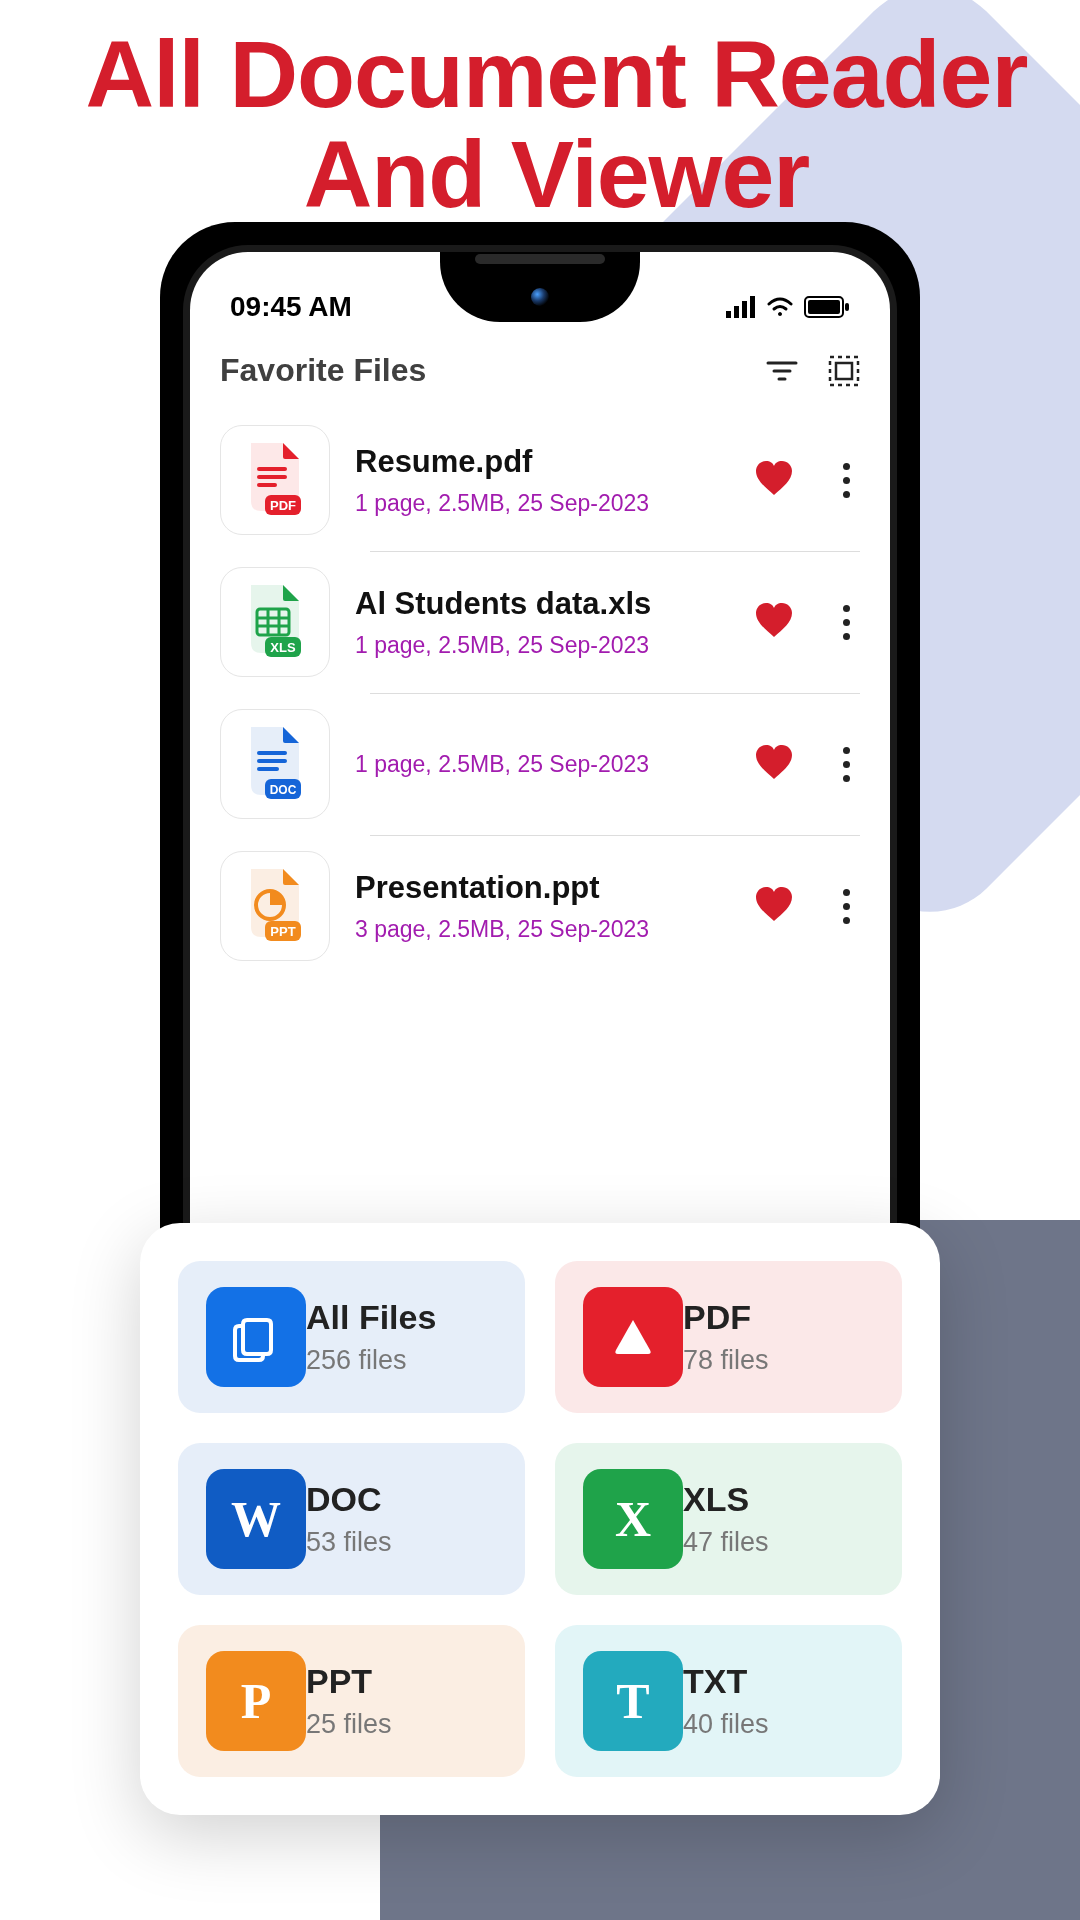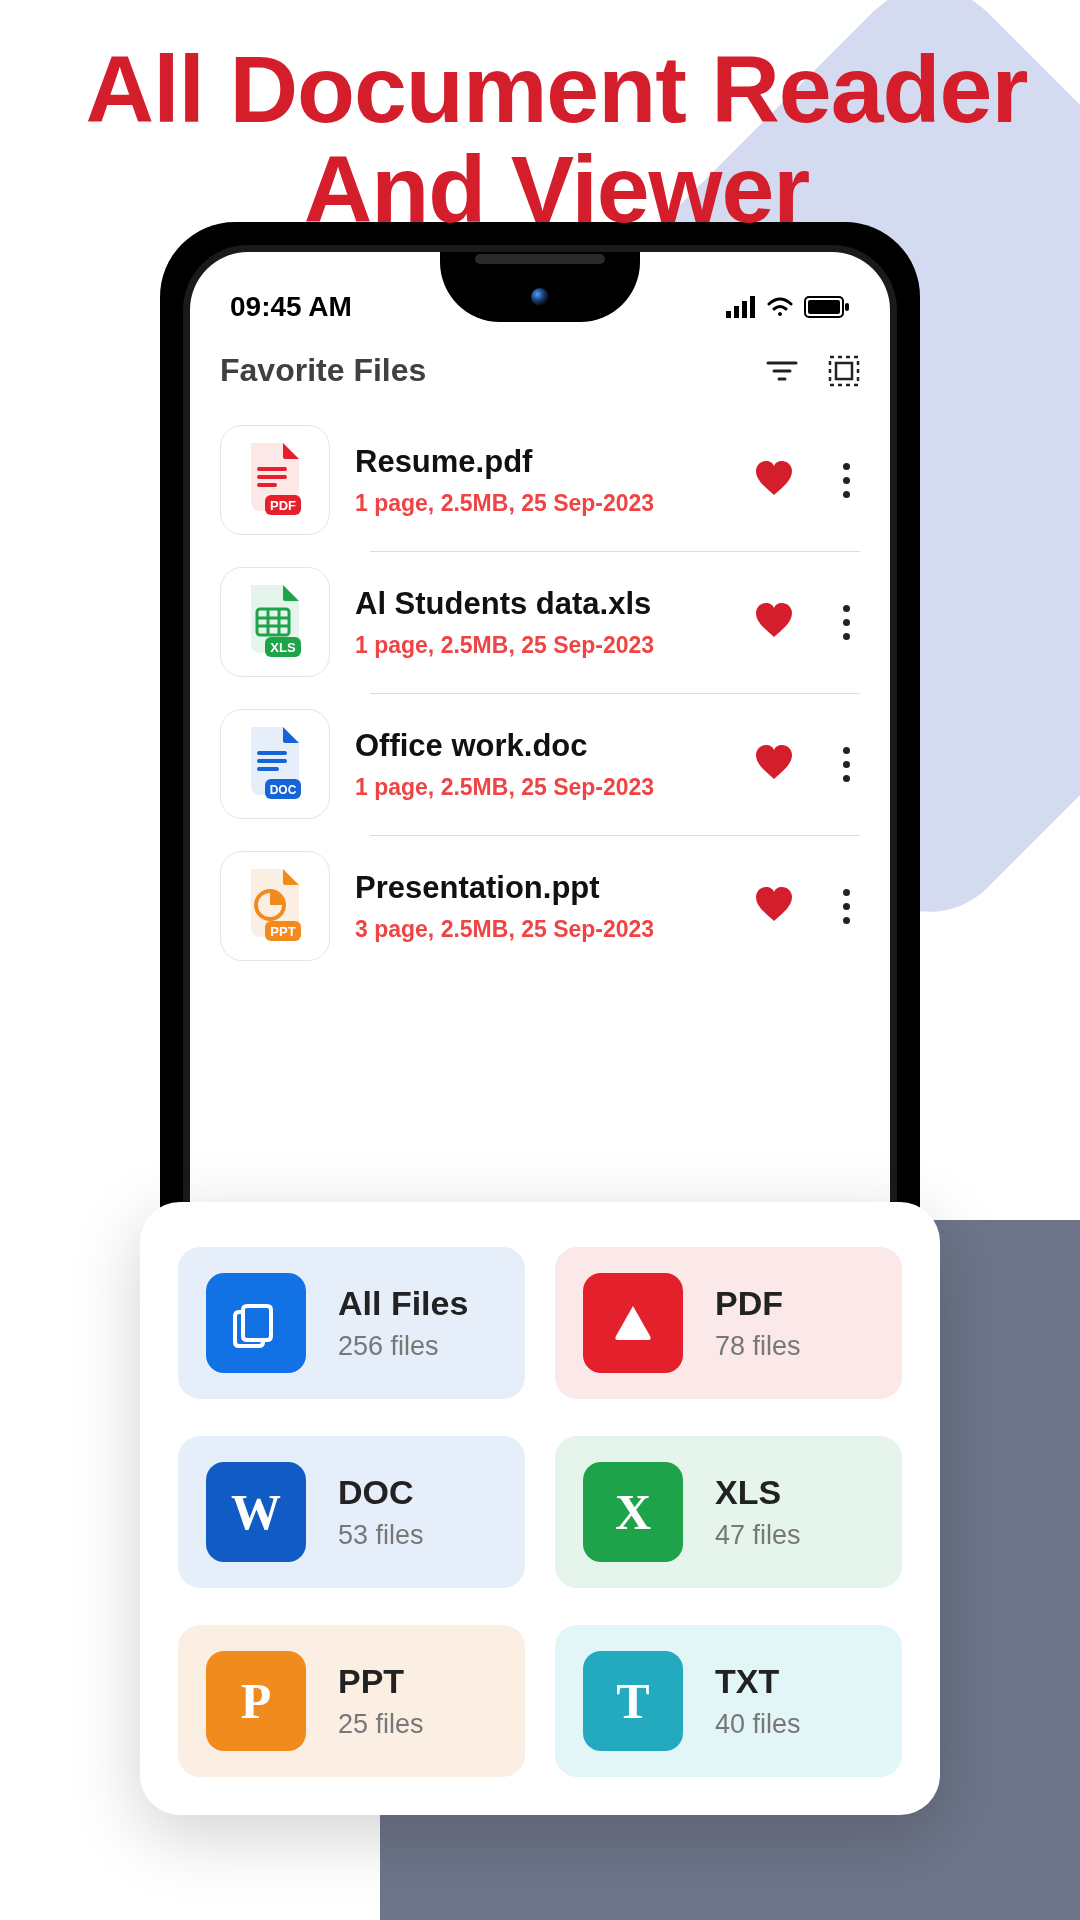--- a/index.html
+++ b/index.html
@@ -37,21 +37,21 @@
 
 
 .title {
   position: relative;
   z-index: 2;
   text-align: center;
   font-size: 95px;
   font-weight: 800;
   color: #d41e2c;
   line-height: 1.05;
-  padding-top: 40px;
+  padding-top: 25px;
   letter-spacing: -1px;
   margin-left: 33px;
 }
 
 
 .phone {
   position: absolute;
   top: 222px;
   left: 50%;
   transform: translateX(-50%);
@@ -190,22 +190,21 @@
   flex-direction: column;
   gap: 10px;
 }
 .file-name {
   font-size: 31px;
   font-weight: 600;
   color: #111;
 }
 .file-meta {
   font-size: 23px;
-  color: #ef4444;
-  font-weight: bold;
+  color: #a21caf;
 }
 .file-actions {
   display: flex;
   align-items: center;
   gap: 40px;
 }
 .heart-icon svg {
   width: 38px;
   height: 34px;
 }
@@ -236,22 +235,20 @@
   z-index: 10;
   display: grid;
   grid-template-columns: 1fr 1fr;
   gap: 30px;
 }
 .category-tile {
   border-radius: 22px;
   padding: 26px 28px;
   display: flex;
   align-items: center;
-  gap: 32px;
-  margin-top: 7px;
 }
 .tile-allfiles { background: #e6eef9; }
 .tile-pdf { background: #fbe8e8; }
 .tile-doc { background: #e6eef9; }
 .tile-xls { background: #e6f5ec; }
 .tile-ppt { background: #fbeee3; }
 .tile-txt { background: #e2f5f7; }
 
 .tile-icon {
   width: 100px;
@@ -437,21 +434,20 @@
           </div>
         </div>
 
         <div class="file-item">
           <div class="file-icon-box">
             <svg class="file-svg-icon" viewBox="0 0 60 78">
                 <use href="#icon-doc"></use>
               </svg>
           </div>
           <div class="file-info">
-            <div class="file-name">Office work.doc</div>
             <div class="file-meta">1 page,  2.5MB, 25 Sep-2023</div>
           </div>
           <div class="file-actions">
             <span class="heart-icon">
               <svg viewBox="0 0 38 34">
                   <use href="#heart-path" fill="#d41e2c"></use>
                 </svg>
             </span>
             <span class="dots-icon">
                 <span></span>

